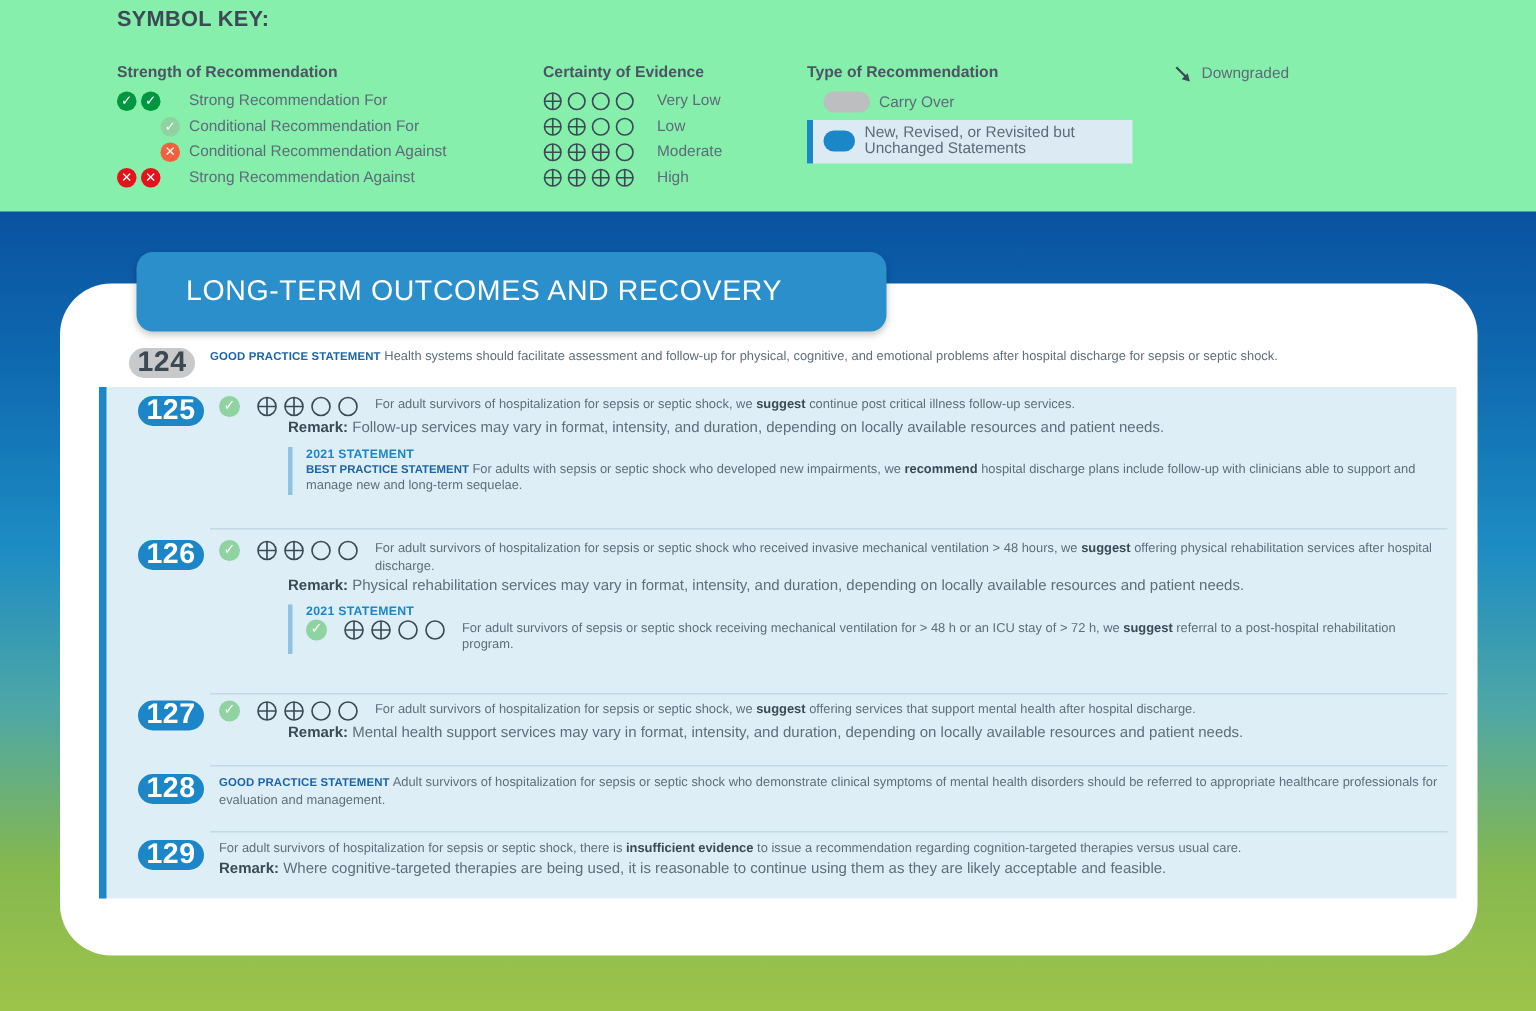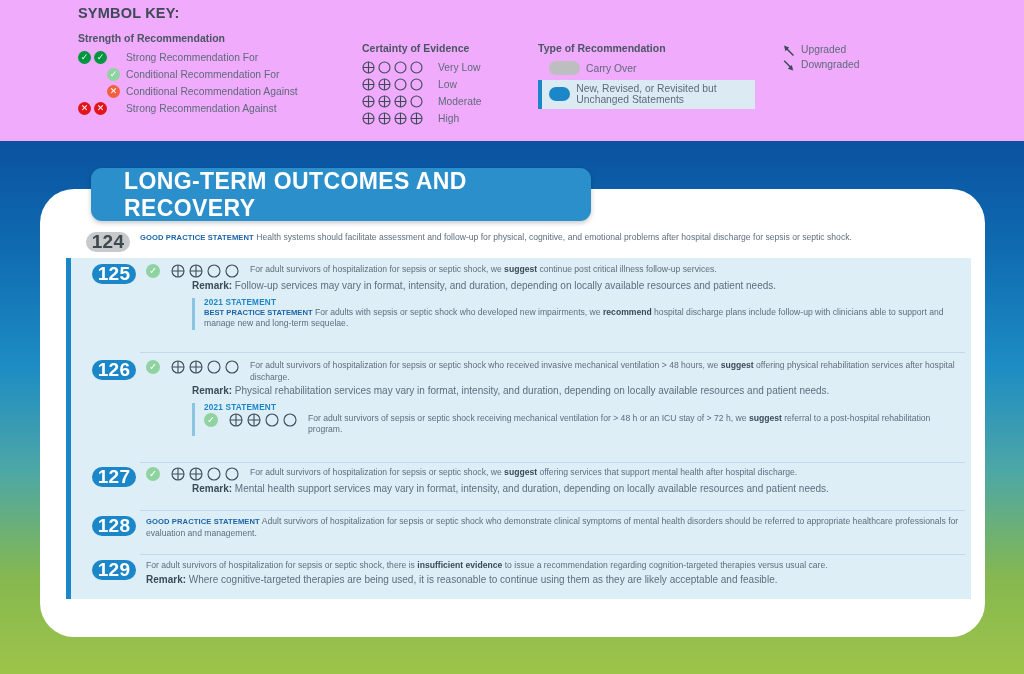--- a/index.html
+++ b/index.html
@@ -4,21 +4,21 @@
 <style>
   html,body{margin:0;padding:0;}
   body{
     width:1024px;height:674px;position:relative;overflow:hidden;
     background:#ffffff;
     font-family:"Liberation Sans","DejaVu Sans",sans-serif;
     -webkit-font-smoothing:antialiased;
   }
 
   
-  #symbol-key{position:absolute;left:0;top:0;width:1024px;height:152px;background:#f0abfc;}
+  #symbol-key{position:absolute;left:0;top:0;width:1024px;height:152px;background:#86efac;}
   .key-title{position:absolute;left:78px;top:5px;font-size:14.5px;font-weight:bold;color:#3c4a56;letter-spacing:.2px;}
 
   .key-col{position:absolute;}
   .key-col-head{font-size:10.5px;font-weight:bold;color:#4a5663;margin-bottom:5px;line-height:1.22;}
   .key-row{display:flex;align-items:center;height:15px;margin-bottom:2px;}
   .key-label{font-size:10.3px;color:#5d6b78;margin-left:6px;white-space:nowrap;}
 
   
   .sym-pair{width:42px;display:flex;align-items:center;gap:3px;}
   .sym-pair.right{justify-content:flex-end;}
@@ -47,21 +47,21 @@
   .arrow-ic{width:13px;height:13px;}
 
   
   #poster{position:absolute;left:0;top:141px;width:1024px;height:533px;
     background:linear-gradient(180deg,#0a52a1 0%,#0f6bb0 20%,#1d8cc4 42%,#4da7a6 62%,#86b84f 82%,#9dc44a 100%);}
 
   #card{position:absolute;left:40px;top:48px;width:945px;height:448px;background:#fff;border-radius:34px;}
 
   #banner{position:absolute;left:91px;top:168px;width:500px;height:53px;background:#2b8fcc;border-radius:11px;
     box-shadow:0 2px 5px rgba(0,0,0,.22);display:flex;align-items:center;}
-  #banner .btxt{color:#fff;font-size:23px;font-weight:bold;letter-spacing:.4px;margin-left:33px;}
+  #banner .btxt{color:#fff;font-size:19px;font-weight:normal;letter-spacing:.4px;margin-left:33px;}
 
   
   #hl-panel{position:absolute;left:66px;top:258px;width:905px;height:341px;background:#ddeef7;}
   #hl-rail{position:absolute;left:66px;top:258px;width:5px;height:341px;background:#1b87c9;}
 
   .num-pill{width:44px;height:20px;border-radius:10px;flex:none;
     font-size:19px;font-weight:bold;color:#fff;text-align:center;line-height:20px;letter-spacing:.3px;}
   .num-pill.gray{background:#c7c9cb;color:#3e4850;}
   .num-pill.blue{background:#1b87c9;}
 
@@ -88,21 +88,21 @@
 
   .divider{position:absolute;height:1px;background:#c3d9e6;}
 </style>
 </head>
 <body>
 
 <div id="symbol-key">
 
   <div class="key-title">SYMBOL KEY:</div>
 
-  <div class="key-col" style="left:78px;top:32px;">
+  <div class="key-col" style="left:78px;top:42px;">
     <div class="key-col-head">Strength of Recommendation</div>
 
     <div class="key-row">
       <span class="sym-pair">
         <span class="circ dkgreen">
             <span class="chk">✓</span>
           </span>
         <span class="circ dkgreen">
             <span class="chk">✓</span>
           </span>
@@ -261,29 +261,20 @@
       <span class="pill-sm gray"></span>
       <span class="key-label">Carry Over</span>
     </div>
     <div class="type-hl" style="width:200px;">
       <span class="pill-sm blue"></span>
       <span class="key-label" style="white-space:normal;line-height:11.5px;">New, Revised, or Revisited but Unchanged Statements</span>
     </div>
   </div>
 
   <div class="key-col" style="left:782px;top:42px;width:190px;">
-    <div class="arrow-row">
-      <span class="arrow-ic">
-        <svg width="13" height="13" viewBox="0 0 13 13">
-          <path d="M11.5 11.5 L3.2 3.2" stroke="#3c4a56" stroke-width="1.5"></path>
-          <path d="M2 1.6 L7.2 3.4 L3.4 7.2 Z" fill="#3c4a56"></path>
-        </svg>
-      </span>
-      <span class="key-label">Upgraded</span>
-    </div>
     <div class="arrow-row">
       <span class="arrow-ic">
         <svg width="13" height="13" viewBox="0 0 13 13">
           <path d="M2.2 1.8 L9.6 9.2" stroke="#3c4a56" stroke-width="1.5"></path>
           <path d="M11.2 11.4 L5.8 9.8 L9.8 5.9 Z" fill="#3c4a56"></path>
         </svg>
       </span>
       <span class="key-label">Downgraded</span>
     </div>
   </div>

